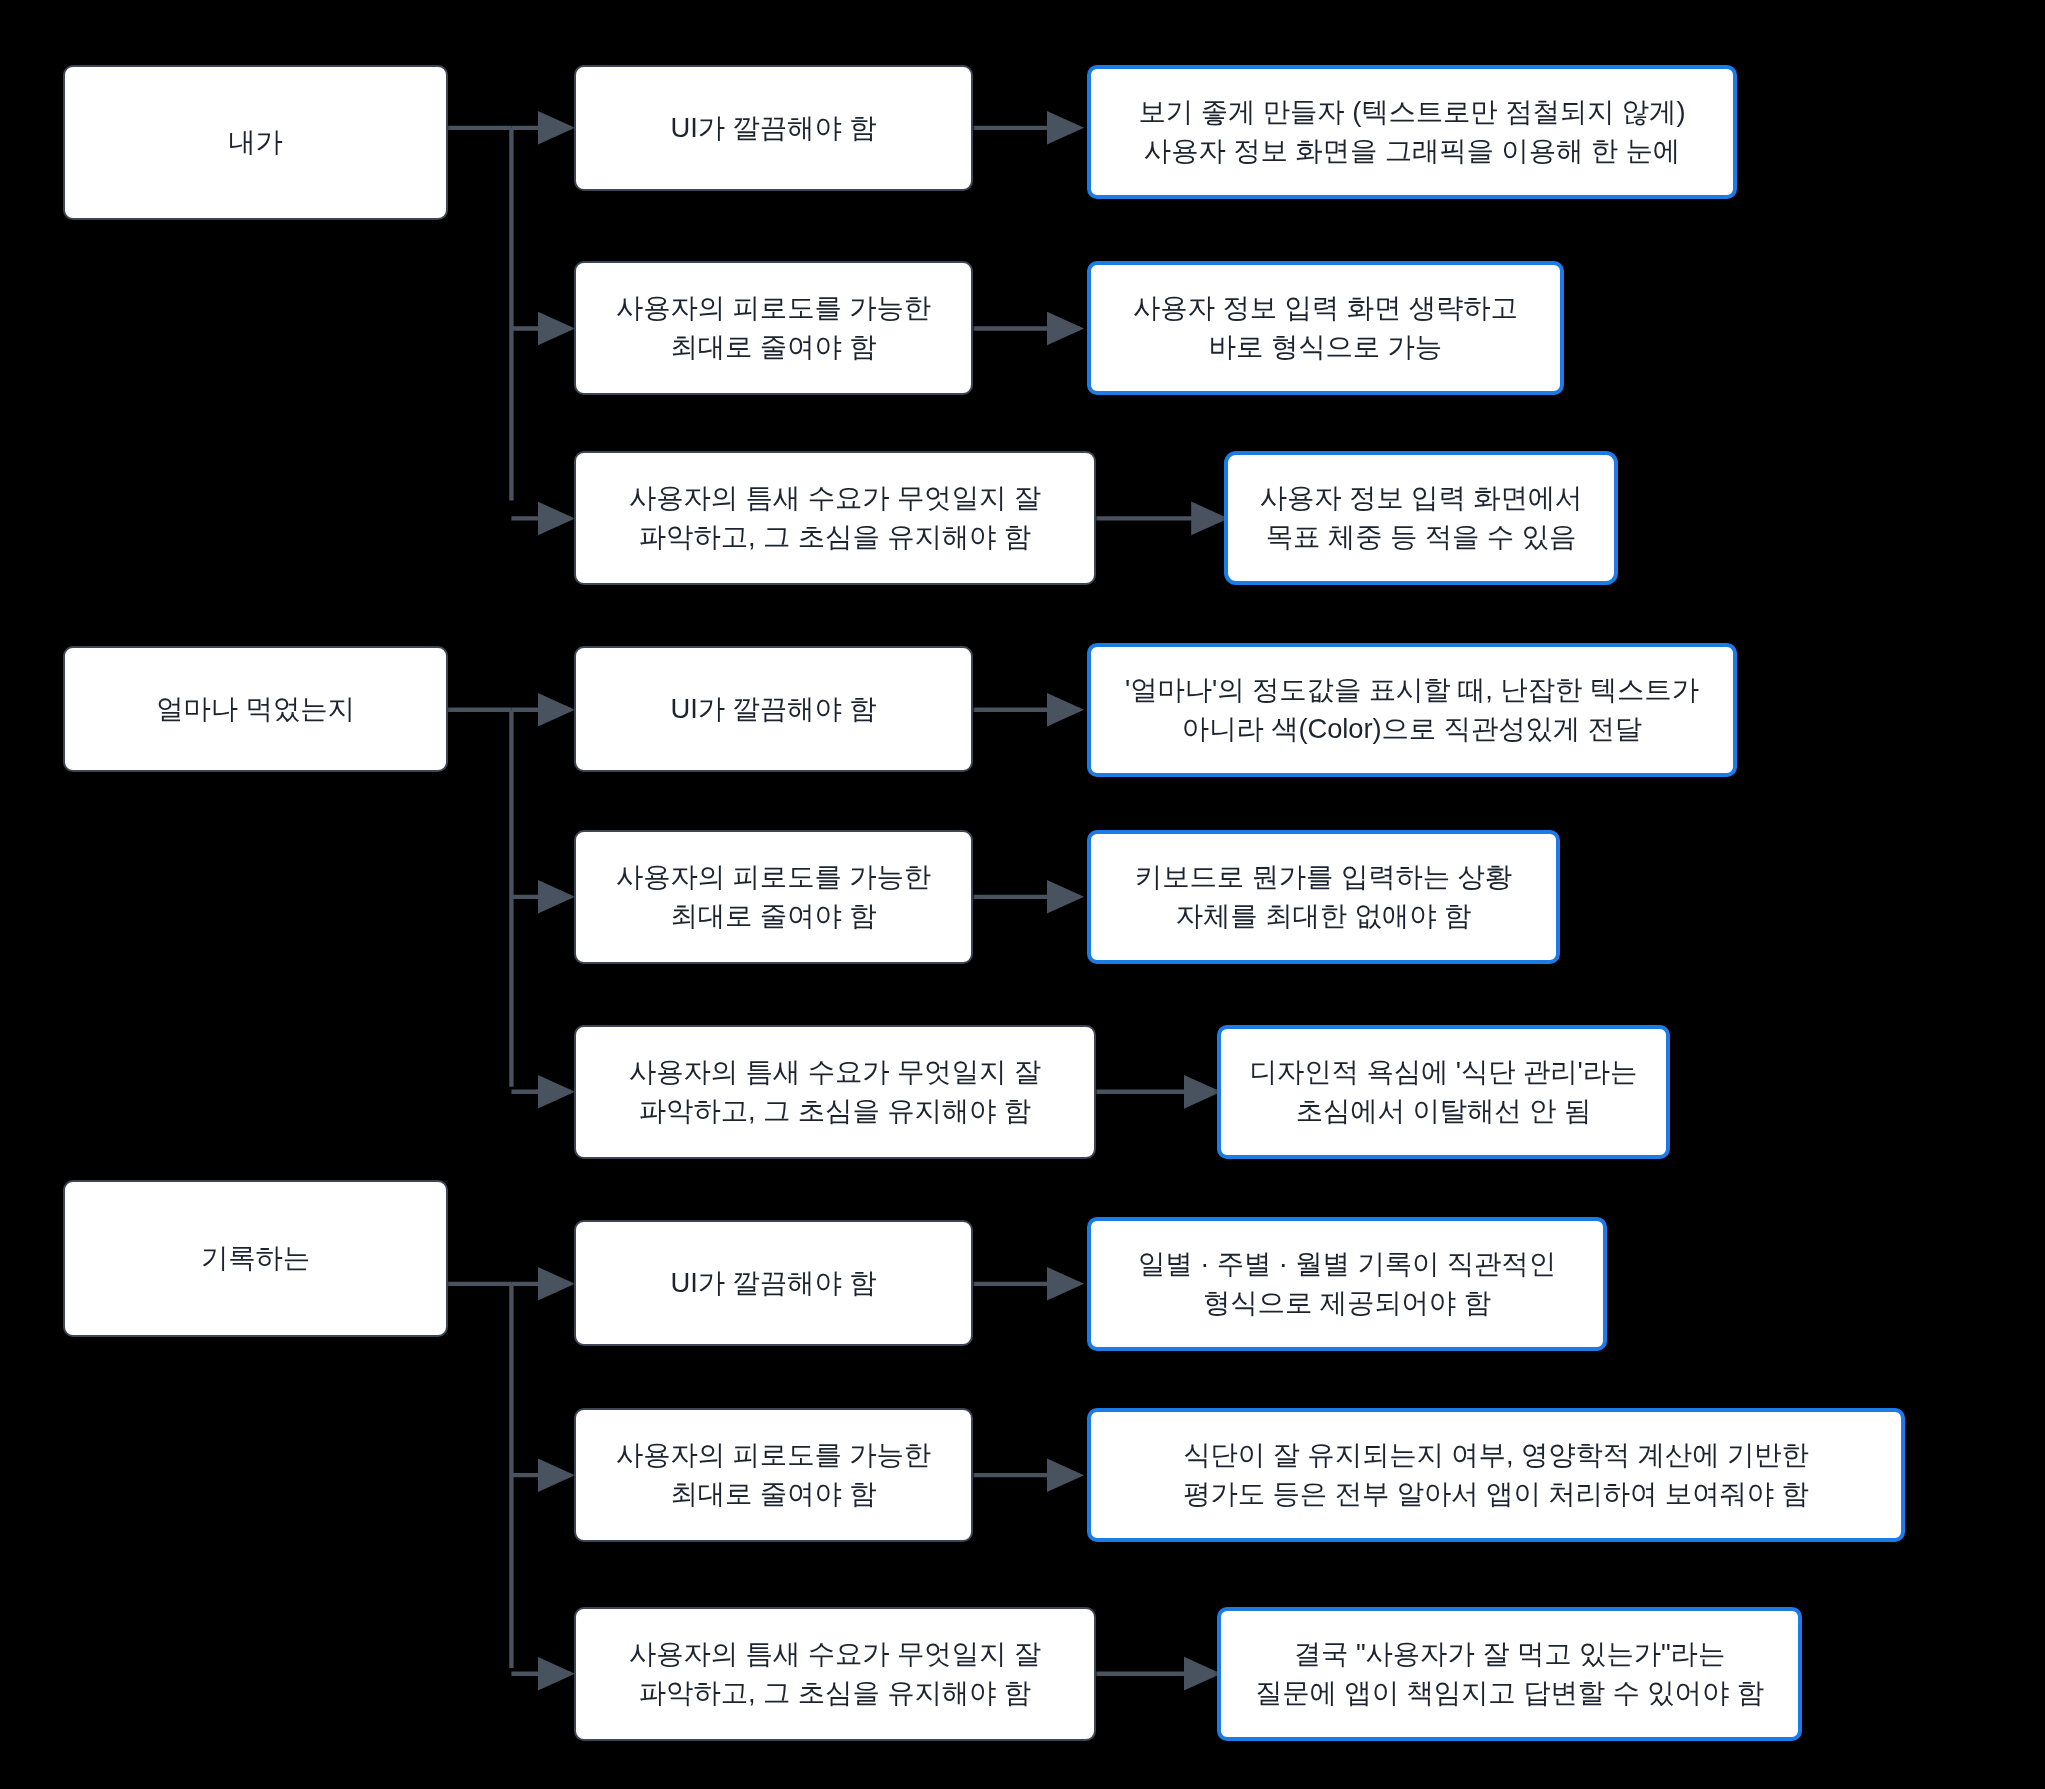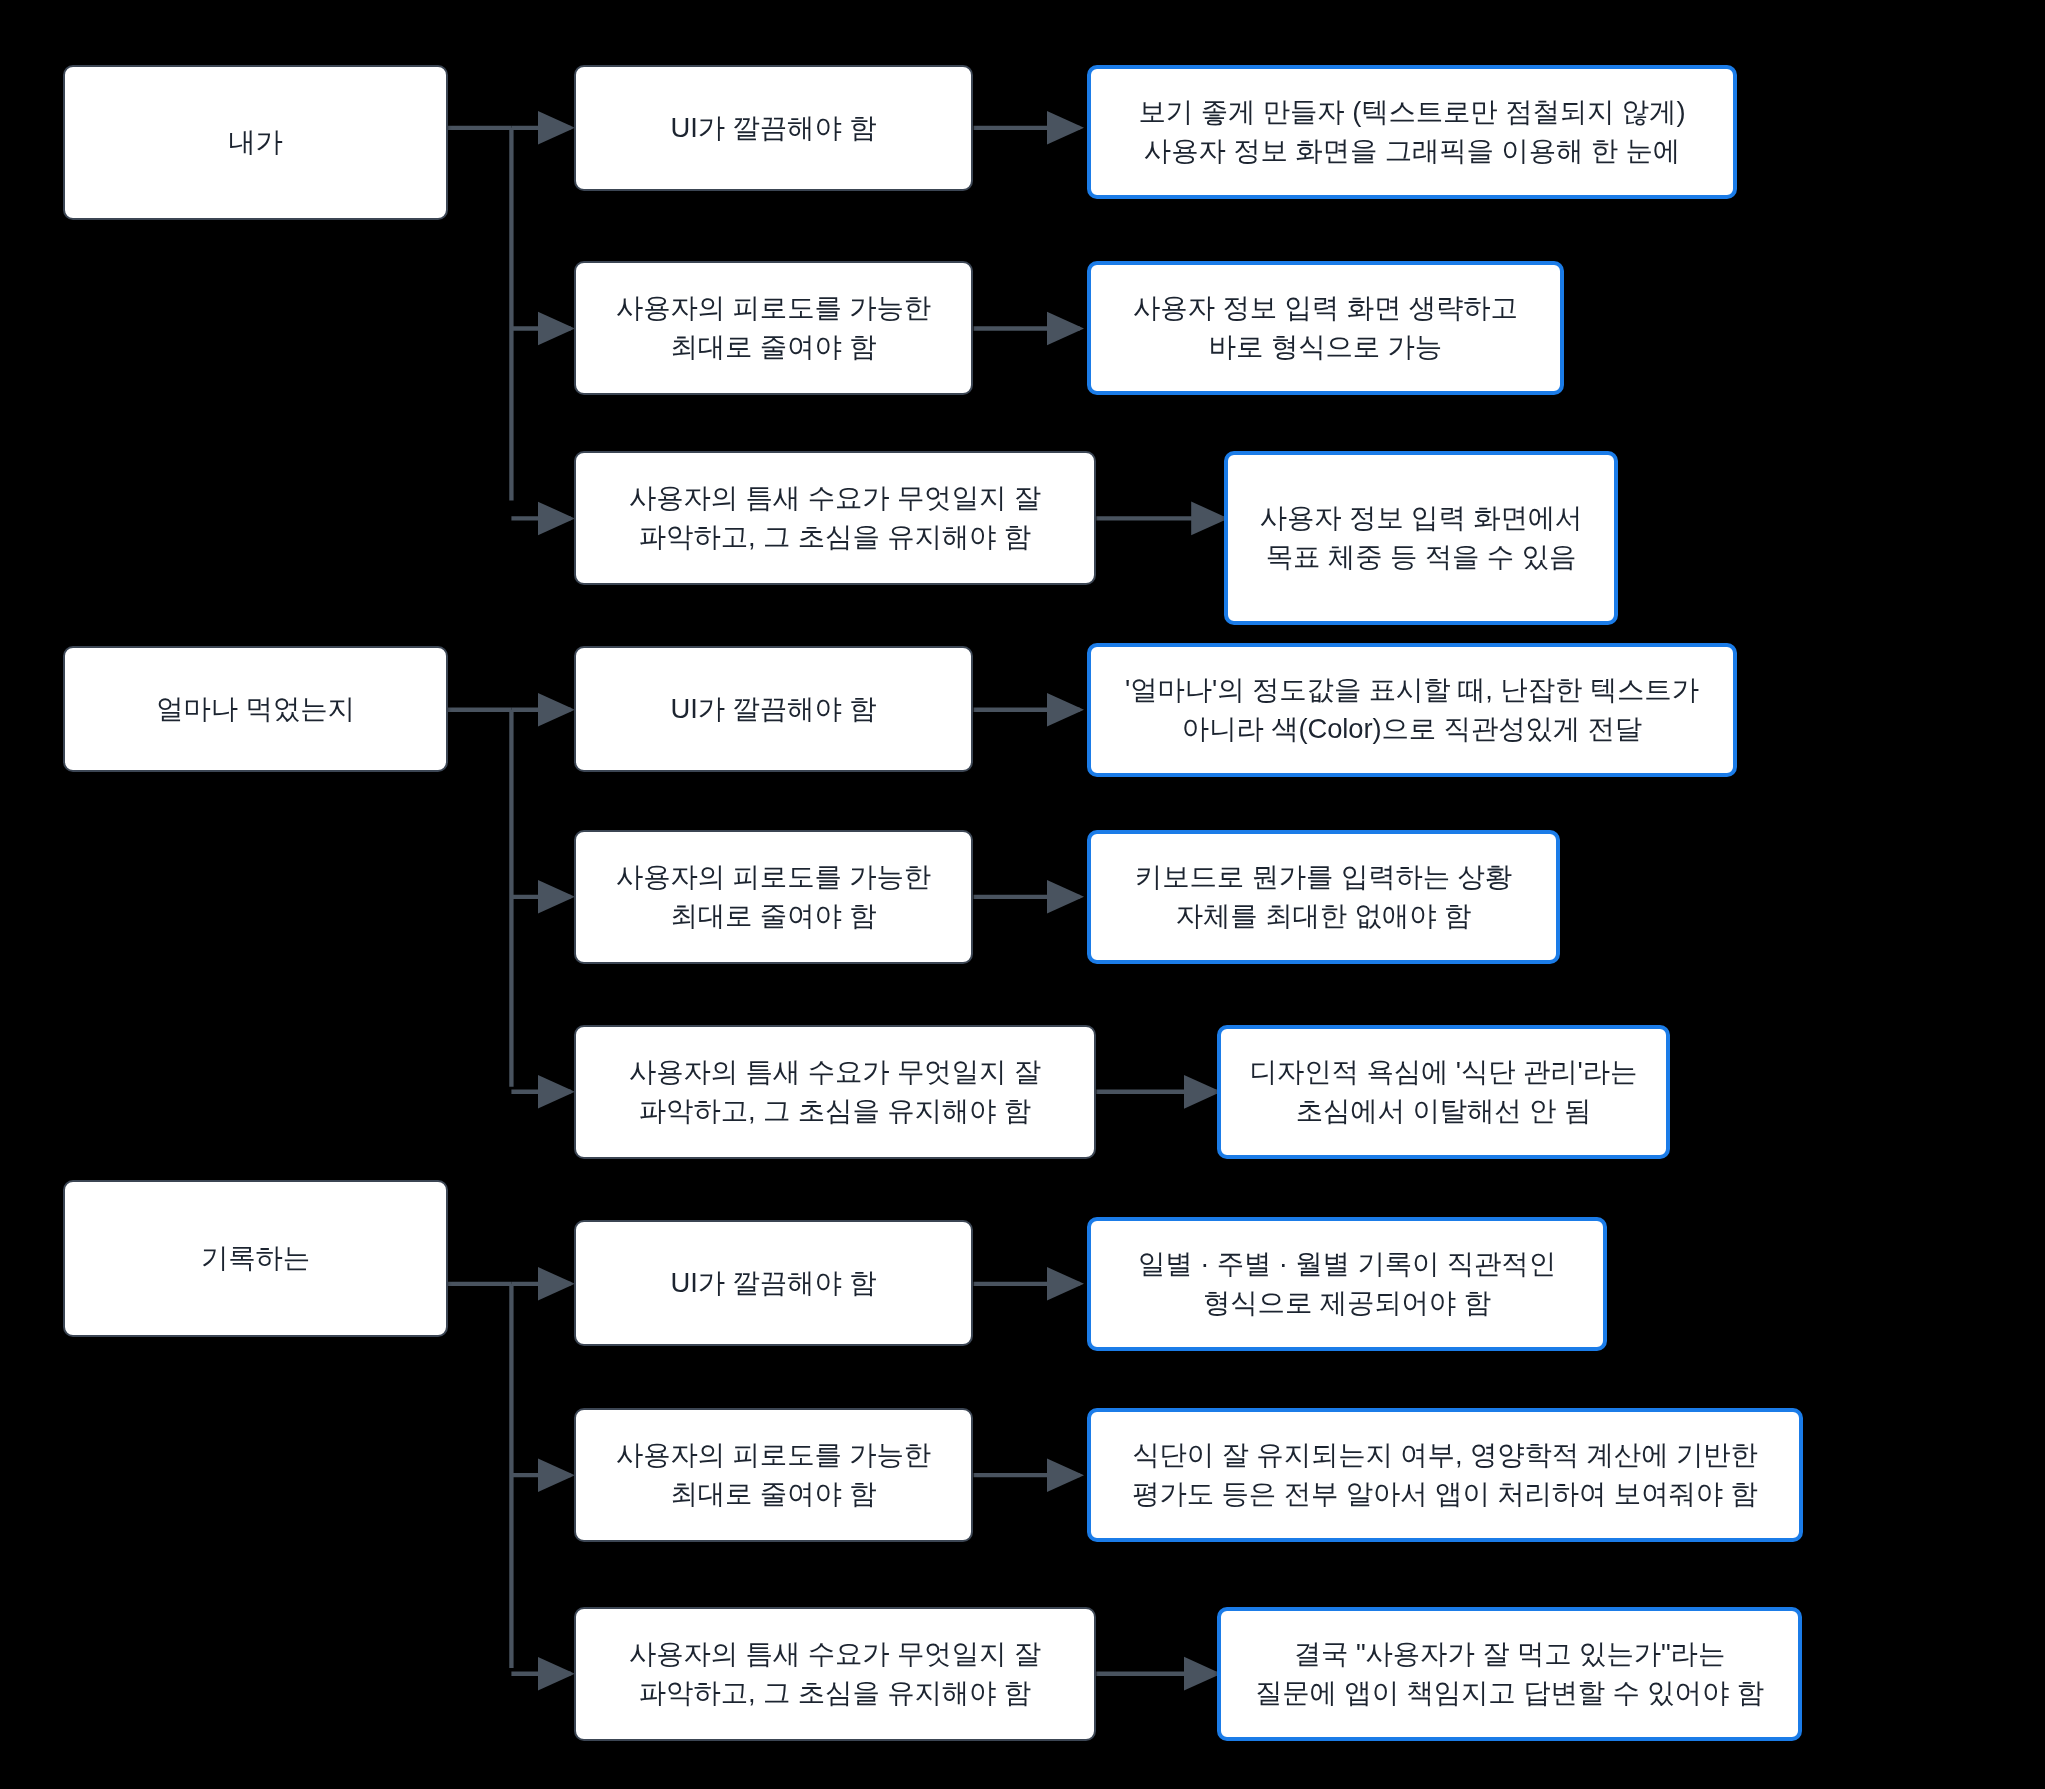--- a/index.html
+++ b/index.html
@@ -105,21 +105,21 @@
       <span>바로 형식으로 가능</span>
     </div>
   </div>
 
   <div class="node plain" style="left:574px;top:451px;width:522px;height:134px;">
     <div>
       <span>사용자의 틈새 수요가 무엇일지 잘</span>
       <span>파악하고, 그 초심을 유지해야 함</span>
     </div>
   </div>
-  <div class="node accent" style="left:1224px;top:451px;width:394px;height:174px;">
+  <div class="node accent" style="left:1224px;top:451px;width:394px;height:134px;border-radius:12px;">
     <div>
       <span>사용자 정보 입력 화면에서</span>
       <span>목표 체중 등 적을 수 있음</span>
     </div>
   </div>
 
   <div class="node plain" style="left:63px;top:646px;width:385px;height:126px;">
     <span>얼마나 먹었는지</span>
   </div>
 
@@ -172,21 +172,21 @@
       <span>형식으로 제공되어야 함</span>
     </div>
   </div>
 
   <div class="node plain" style="left:574px;top:1408px;width:399px;height:134px;">
     <div>
       <span>사용자의 피로도를 가능한</span>
       <span>최대로 줄여야 함</span>
     </div>
   </div>
-  <div class="node accent" style="left:1087px;top:1408px;width:716px;height:134px;">
+  <div class="node accent" style="left:1087px;top:1408px;width:818px;height:134px;">
     <div>
       <span>식단이 잘 유지되는지 여부, 영양학적 계산에 기반한</span>
       <span>평가도 등은 전부 알아서 앱이 처리하여 보여줘야 함</span>
     </div>
   </div>
 
   <div class="node plain" style="left:574px;top:1607px;width:522px;height:134px;">
     <div>
       <span>사용자의 틈새 수요가 무엇일지 잘</span>
       <span>파악하고, 그 초심을 유지해야 함</span>

